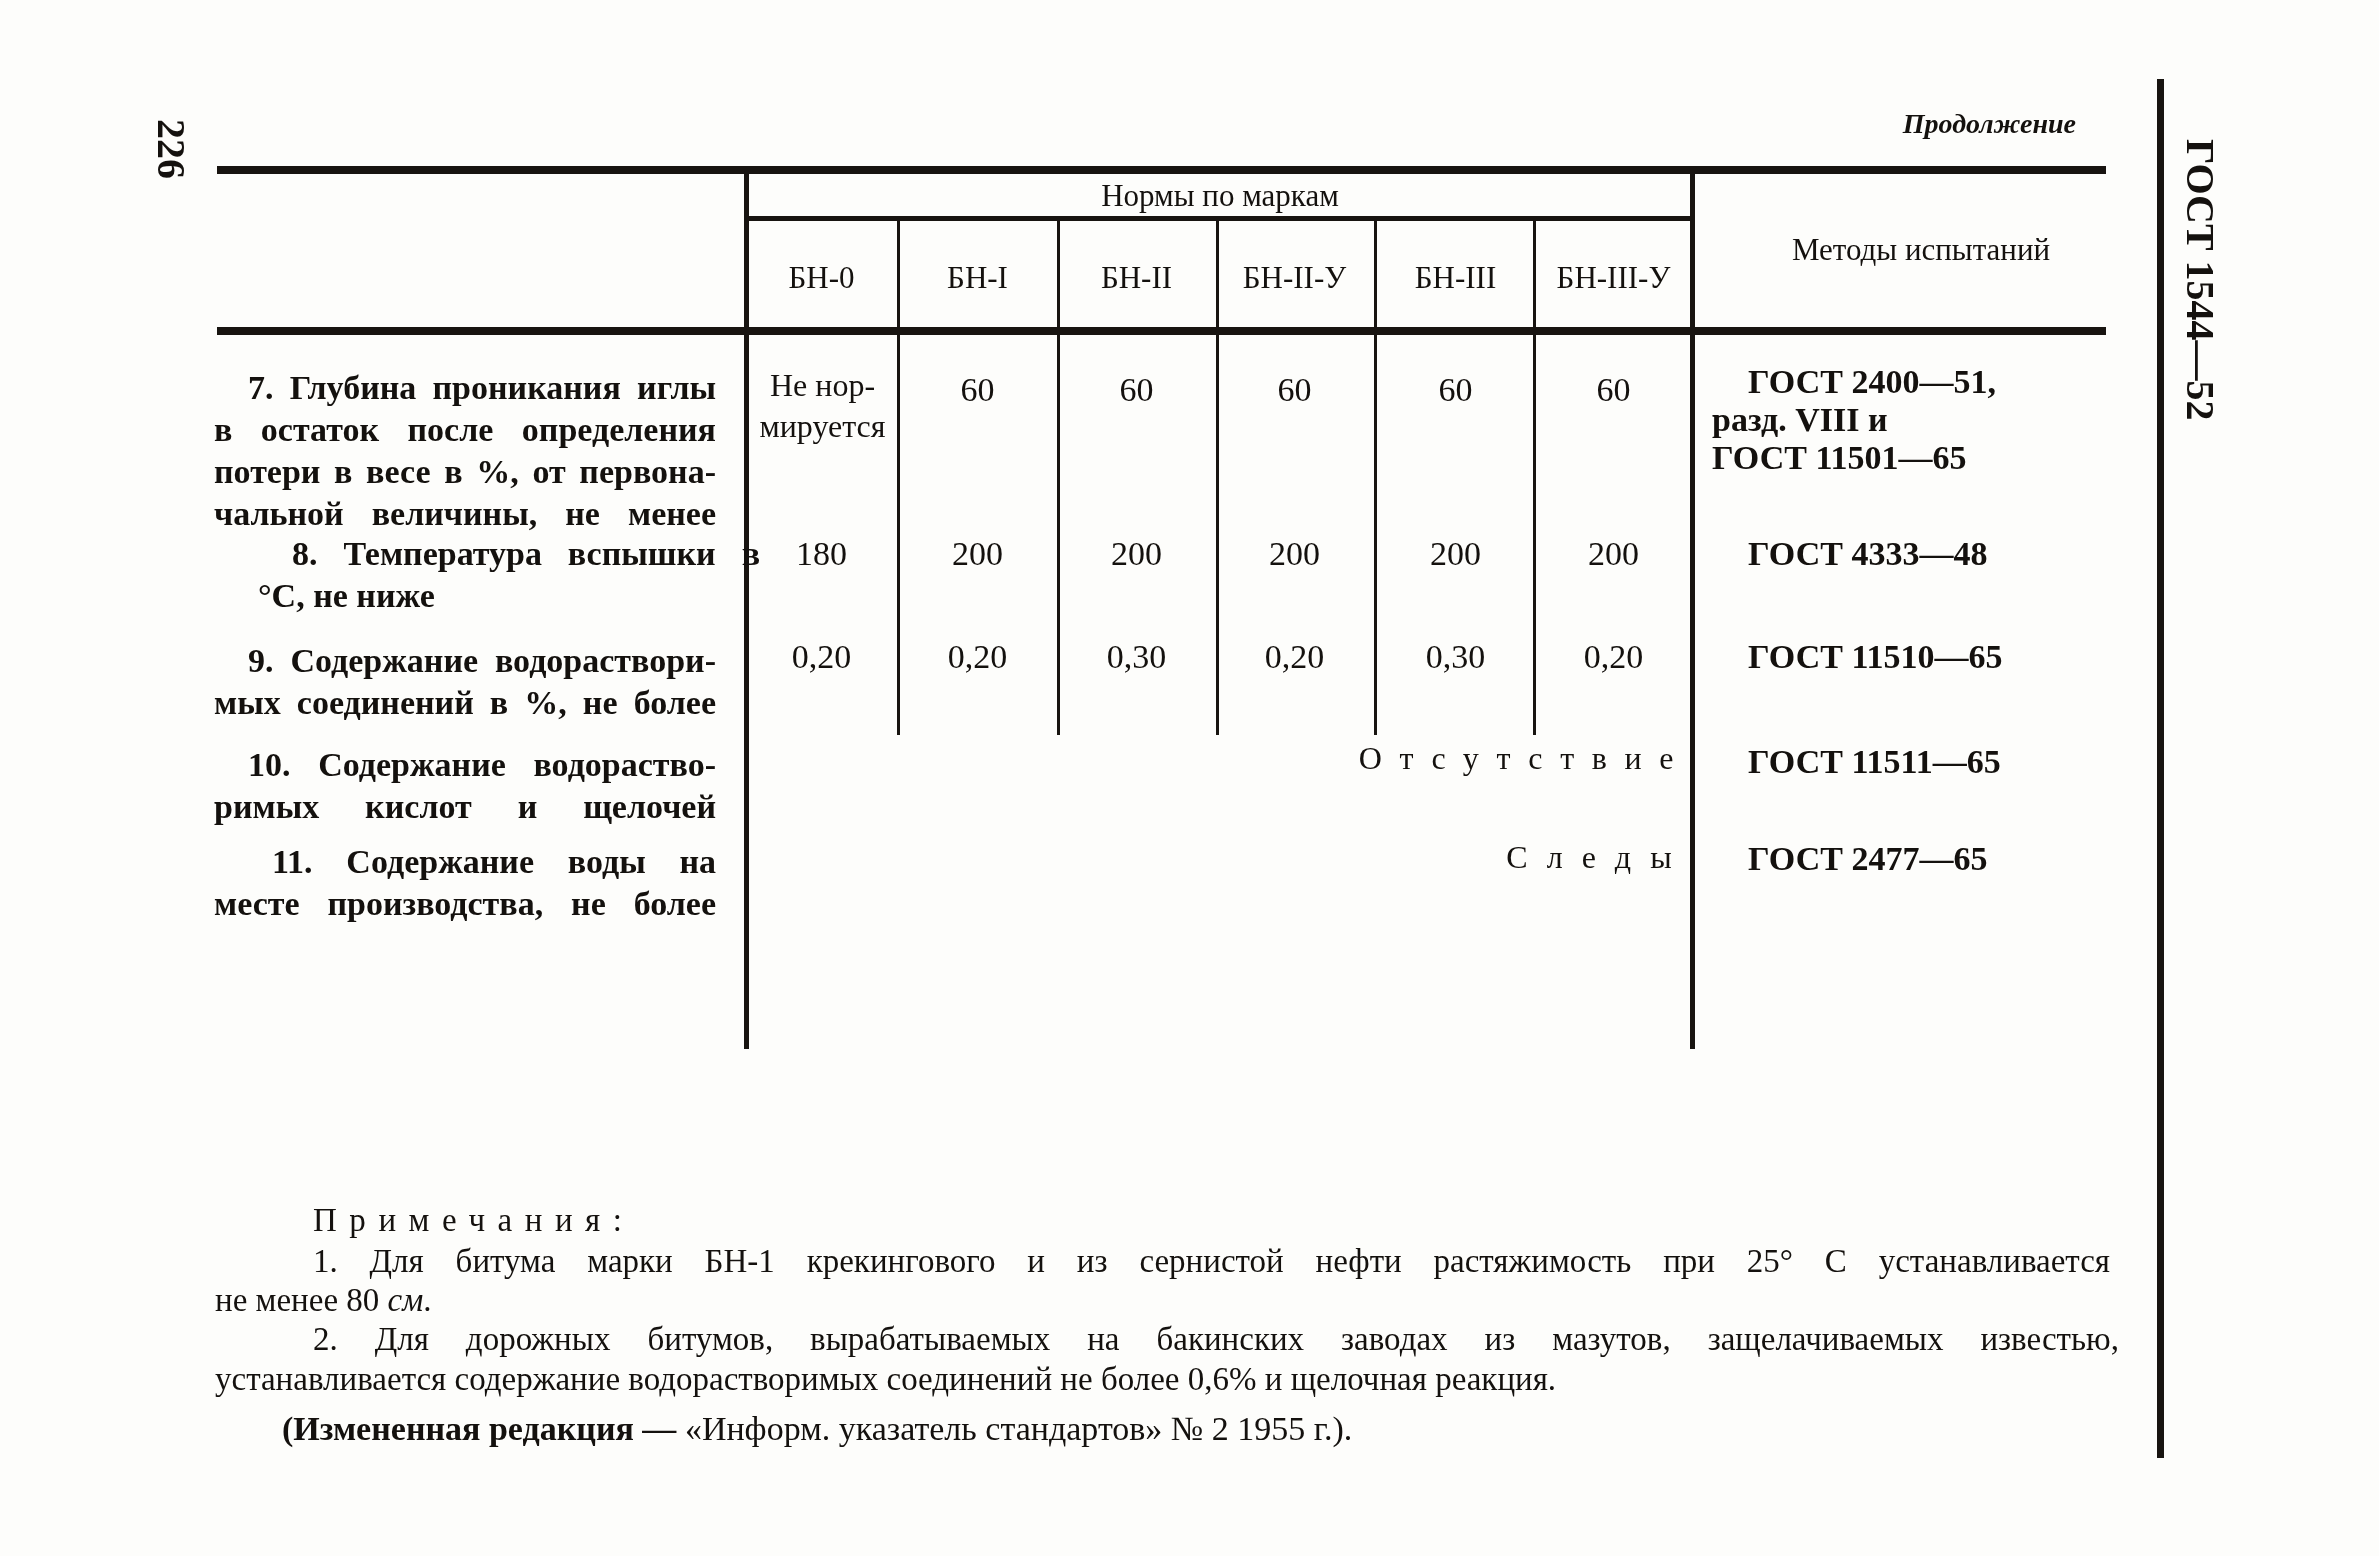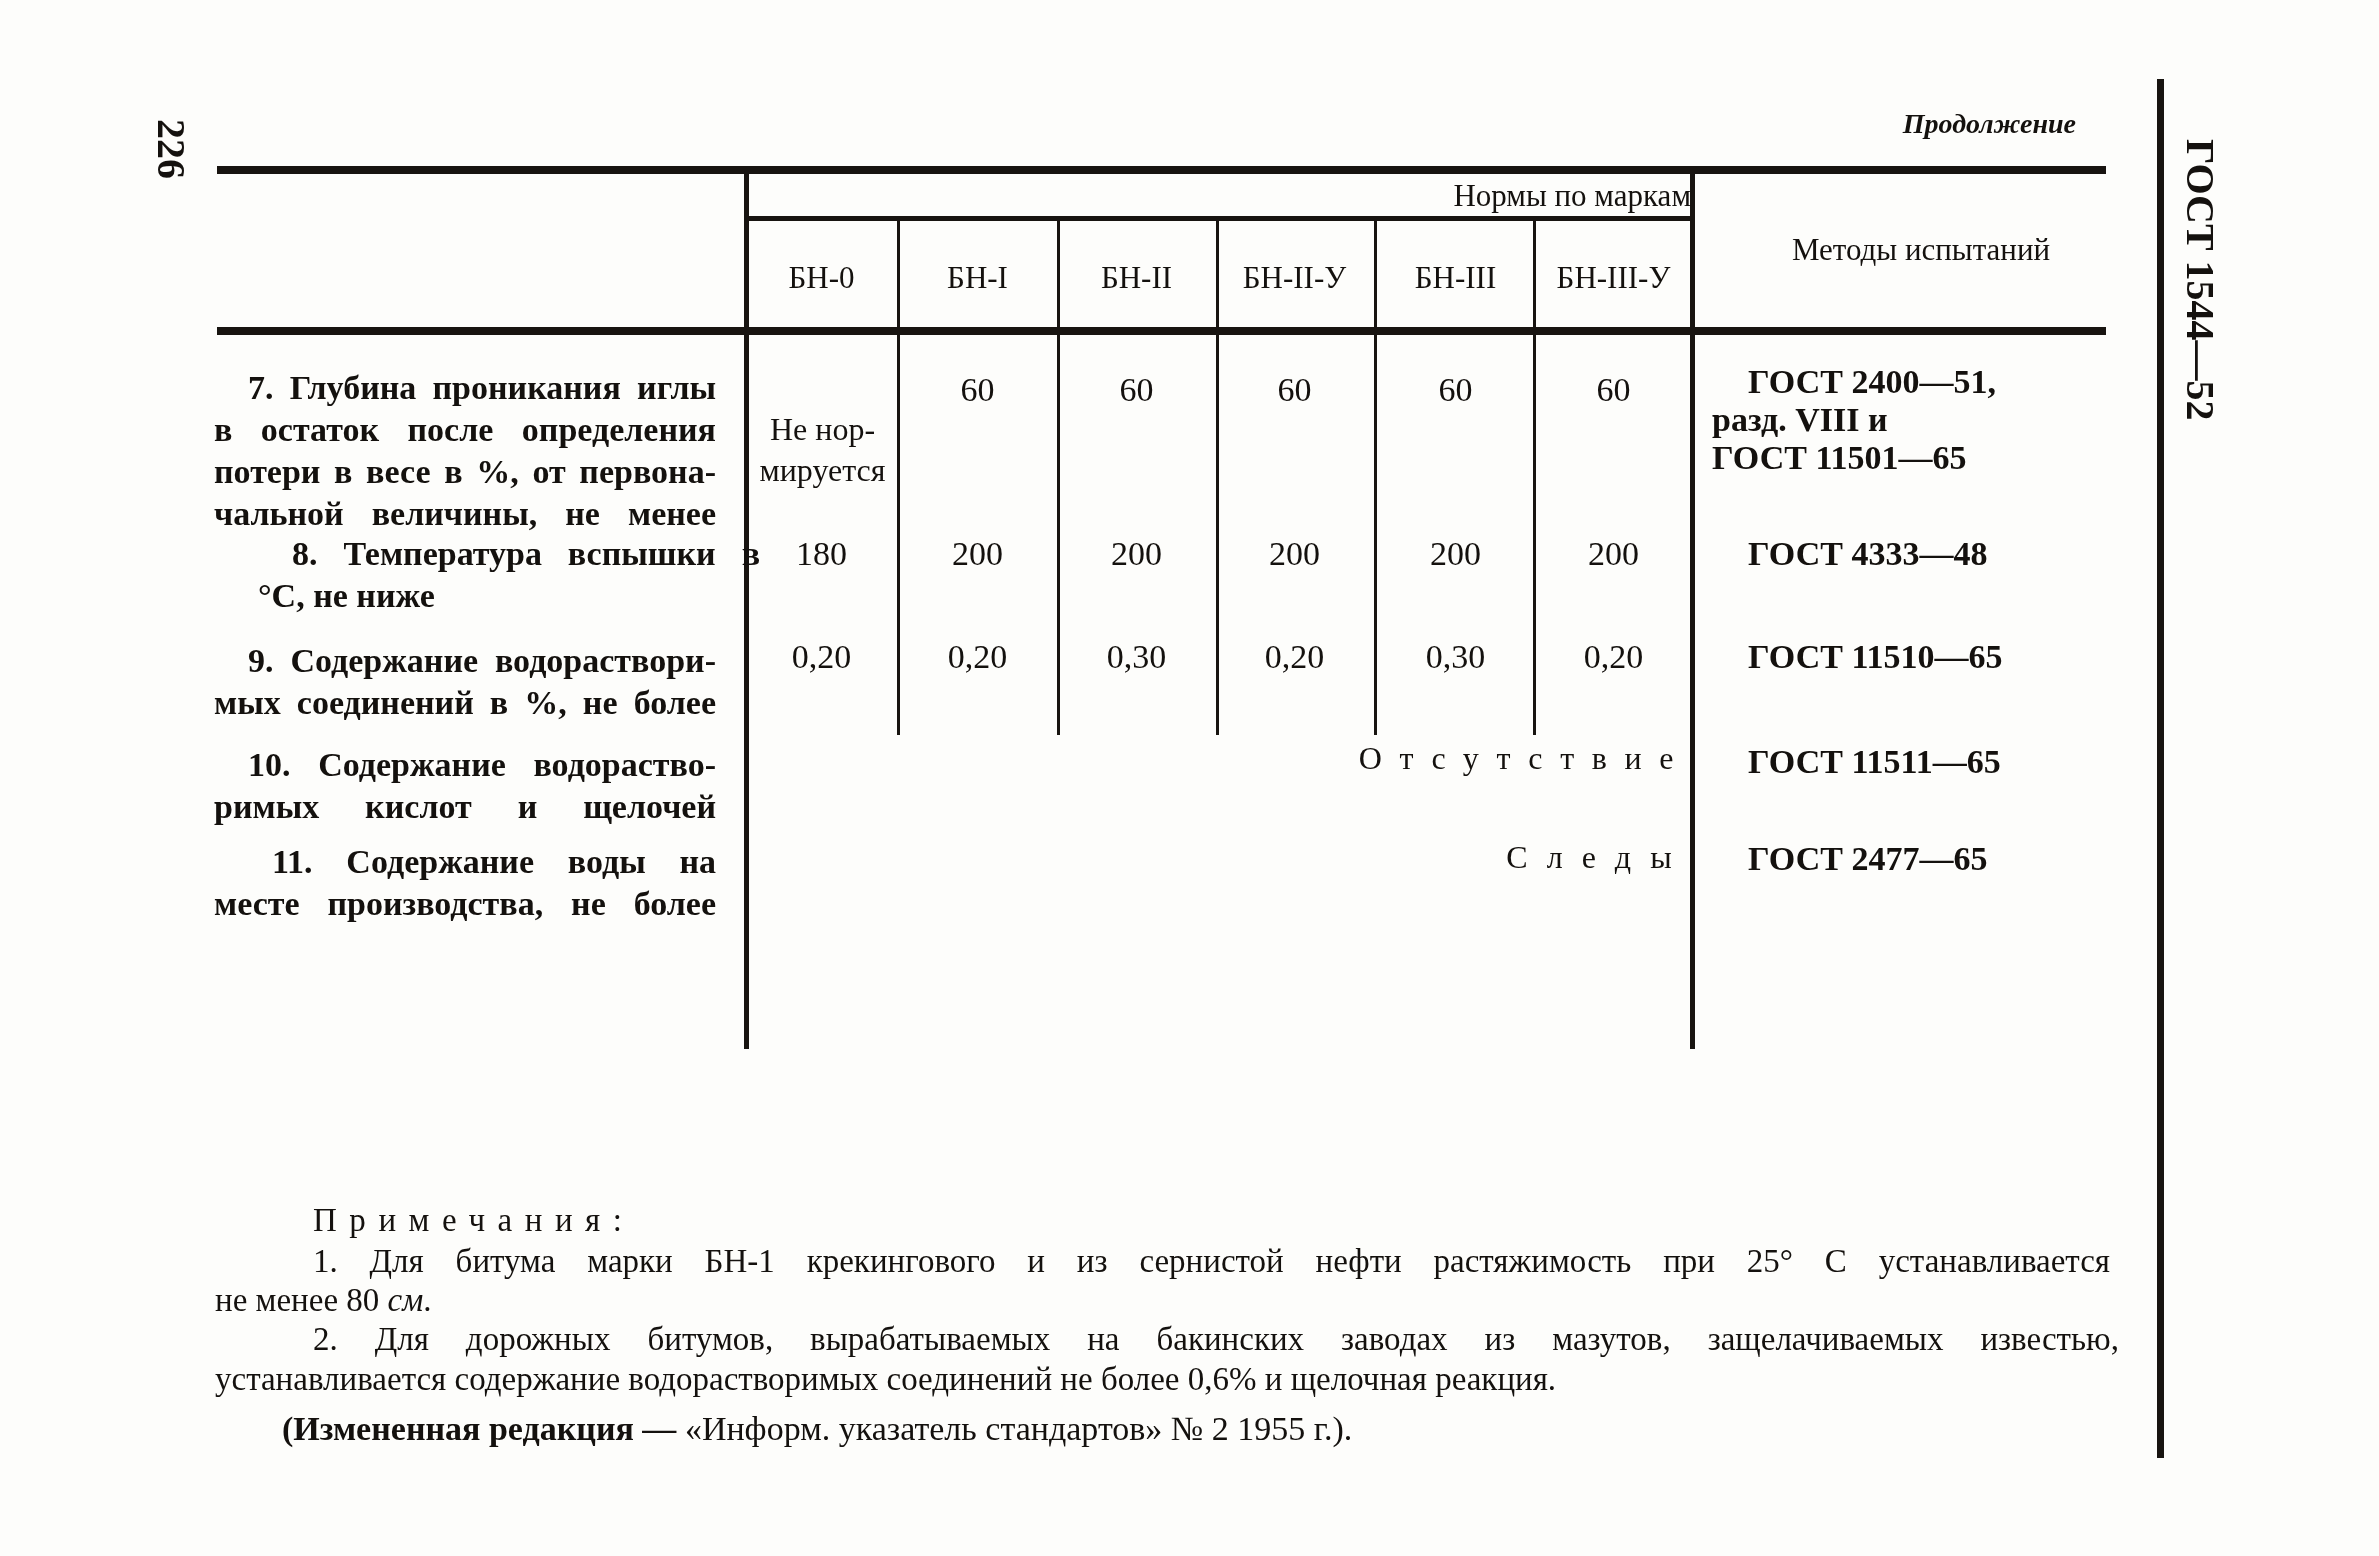--- a/index.html
+++ b/index.html
@@ -56,36 +56,36 @@
   <div class="rule" style="left:217px; top:327px; width:1889px; height:7.5px;"></div>
   <div class="rule" style="left:744px; top:216px; width:950px; height:4.7px;"></div>
   <div class="rule" style="left:744px; top:166px; width:4.7px; height:883px;"></div>
   <div class="rule" style="left:1690px; top:166px; width:4.7px; height:883px;"></div>
   <div class="rule" style="left:897px;  top:218px; width:2.8px; height:517px;"></div>
   <div class="rule" style="left:1057px; top:218px; width:2.8px; height:517px;"></div>
   <div class="rule" style="left:1216px; top:218px; width:2.8px; height:517px;"></div>
   <div class="rule" style="left:1374px; top:218px; width:2.8px; height:517px;"></div>
   <div class="rule" style="left:1533px; top:218px; width:2.8px; height:517px;"></div>
 
-  <div class="abs hdr center" style="left:749px; top:178px; width:942px;text-align:right;">Нормы по маркам</div>
+  <div class="abs hdr center" style="left:749px; top:178px; width:942px;">Нормы по маркам</div>
   <div class="abs hdr center" style="left:747px;  top:260px; width:149px;">БН-0</div>
   <div class="abs hdr center" style="left:901px;  top:260px; width:153px;">БН-I</div>
   <div class="abs hdr center" style="left:1060px; top:260px; width:153px;">БН-II</div>
   <div class="abs hdr center" style="left:1218px; top:260px; width:153px;">БН-II-У</div>
   <div class="abs hdr center" style="left:1379px; top:260px; width:153px;">БН-III</div>
   <div class="abs hdr center" style="left:1538px; top:260px; width:151px;">БН-III-У</div>
   <div class="abs hdr center" style="left:1695px; top:232px; width:452px;">Методы испытаний</div>
 
   <div class="abs rowname" style="top:367px;">
     <div class="ln ind">7. Глубина проникания иглы</div>
     <div class="ln">в остаток после определения</div>
     <div class="ln">потери в весе в %, от первона-</div>
     <div class="ln">чальной величины, не менее</div>
   </div>
-  <div class="abs bn0cell" style="left:749px; top:365px; width:147px;margin-top:44px;">
+  <div class="abs bn0cell" style="left:749px; top:365px; width:147px;">
     <div>Не нор-</div>
     <div>мируется</div>
   </div>
   <div class="abs val" style="left:901px;  top:371px; width:153px;">60</div>
   <div class="abs val" style="left:1060px; top:371px; width:153px;">60</div>
   <div class="abs val" style="left:1218px; top:371px; width:153px;">60</div>
   <div class="abs val" style="left:1379px; top:371px; width:153px;">60</div>
   <div class="abs val" style="left:1538px; top:371px; width:151px;">60</div>
   <div class="abs method" style="top:363px;">
     <div class="ind">ГОСТ 2400—51,</div>

